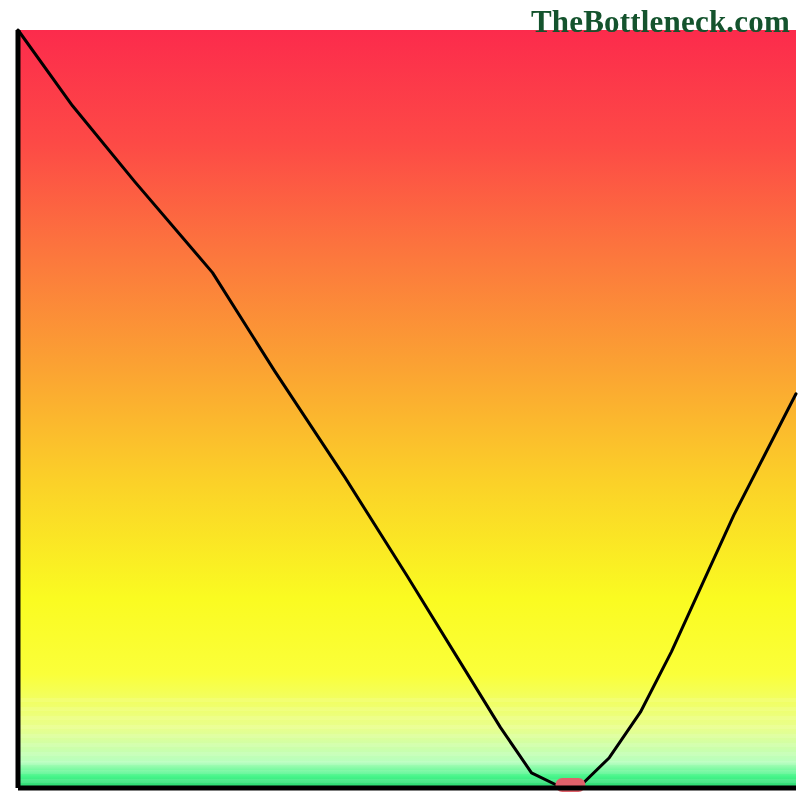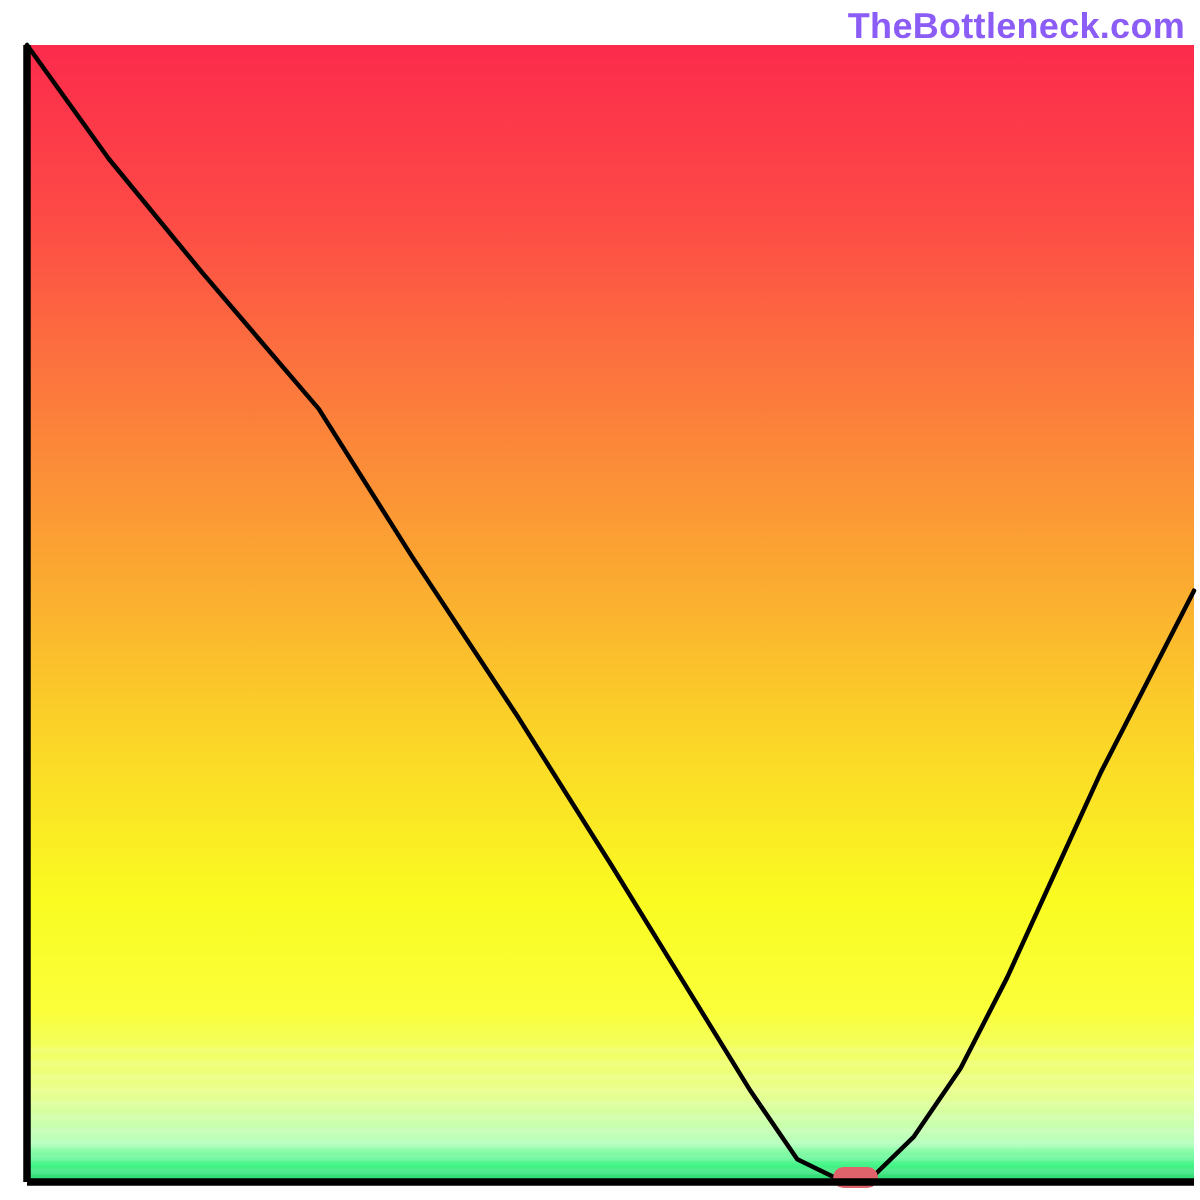--- a/index.html
+++ b/index.html
@@ -13,24 +13,24 @@
   }
   .chart-wrap {
     position: relative;
     width: 800px;
     height: 800px;
   }
   .watermark {
     position: absolute;
     top: 4px;
     right: 10px;
-    font-size: 24px;
+    font-size: 31px;
     font-weight: 600;
-    color: #8b5cf6;
-    font-family: Liberation Sans, sans-serif;
+    color: #14532d;
+    font-family: Liberation Serif, serif;
     letter-spacing: 0.2px;
   }
   svg {
     display: block;
   }
 </style>
 </head>
 <body>
 
 <div class="chart-wrap">

